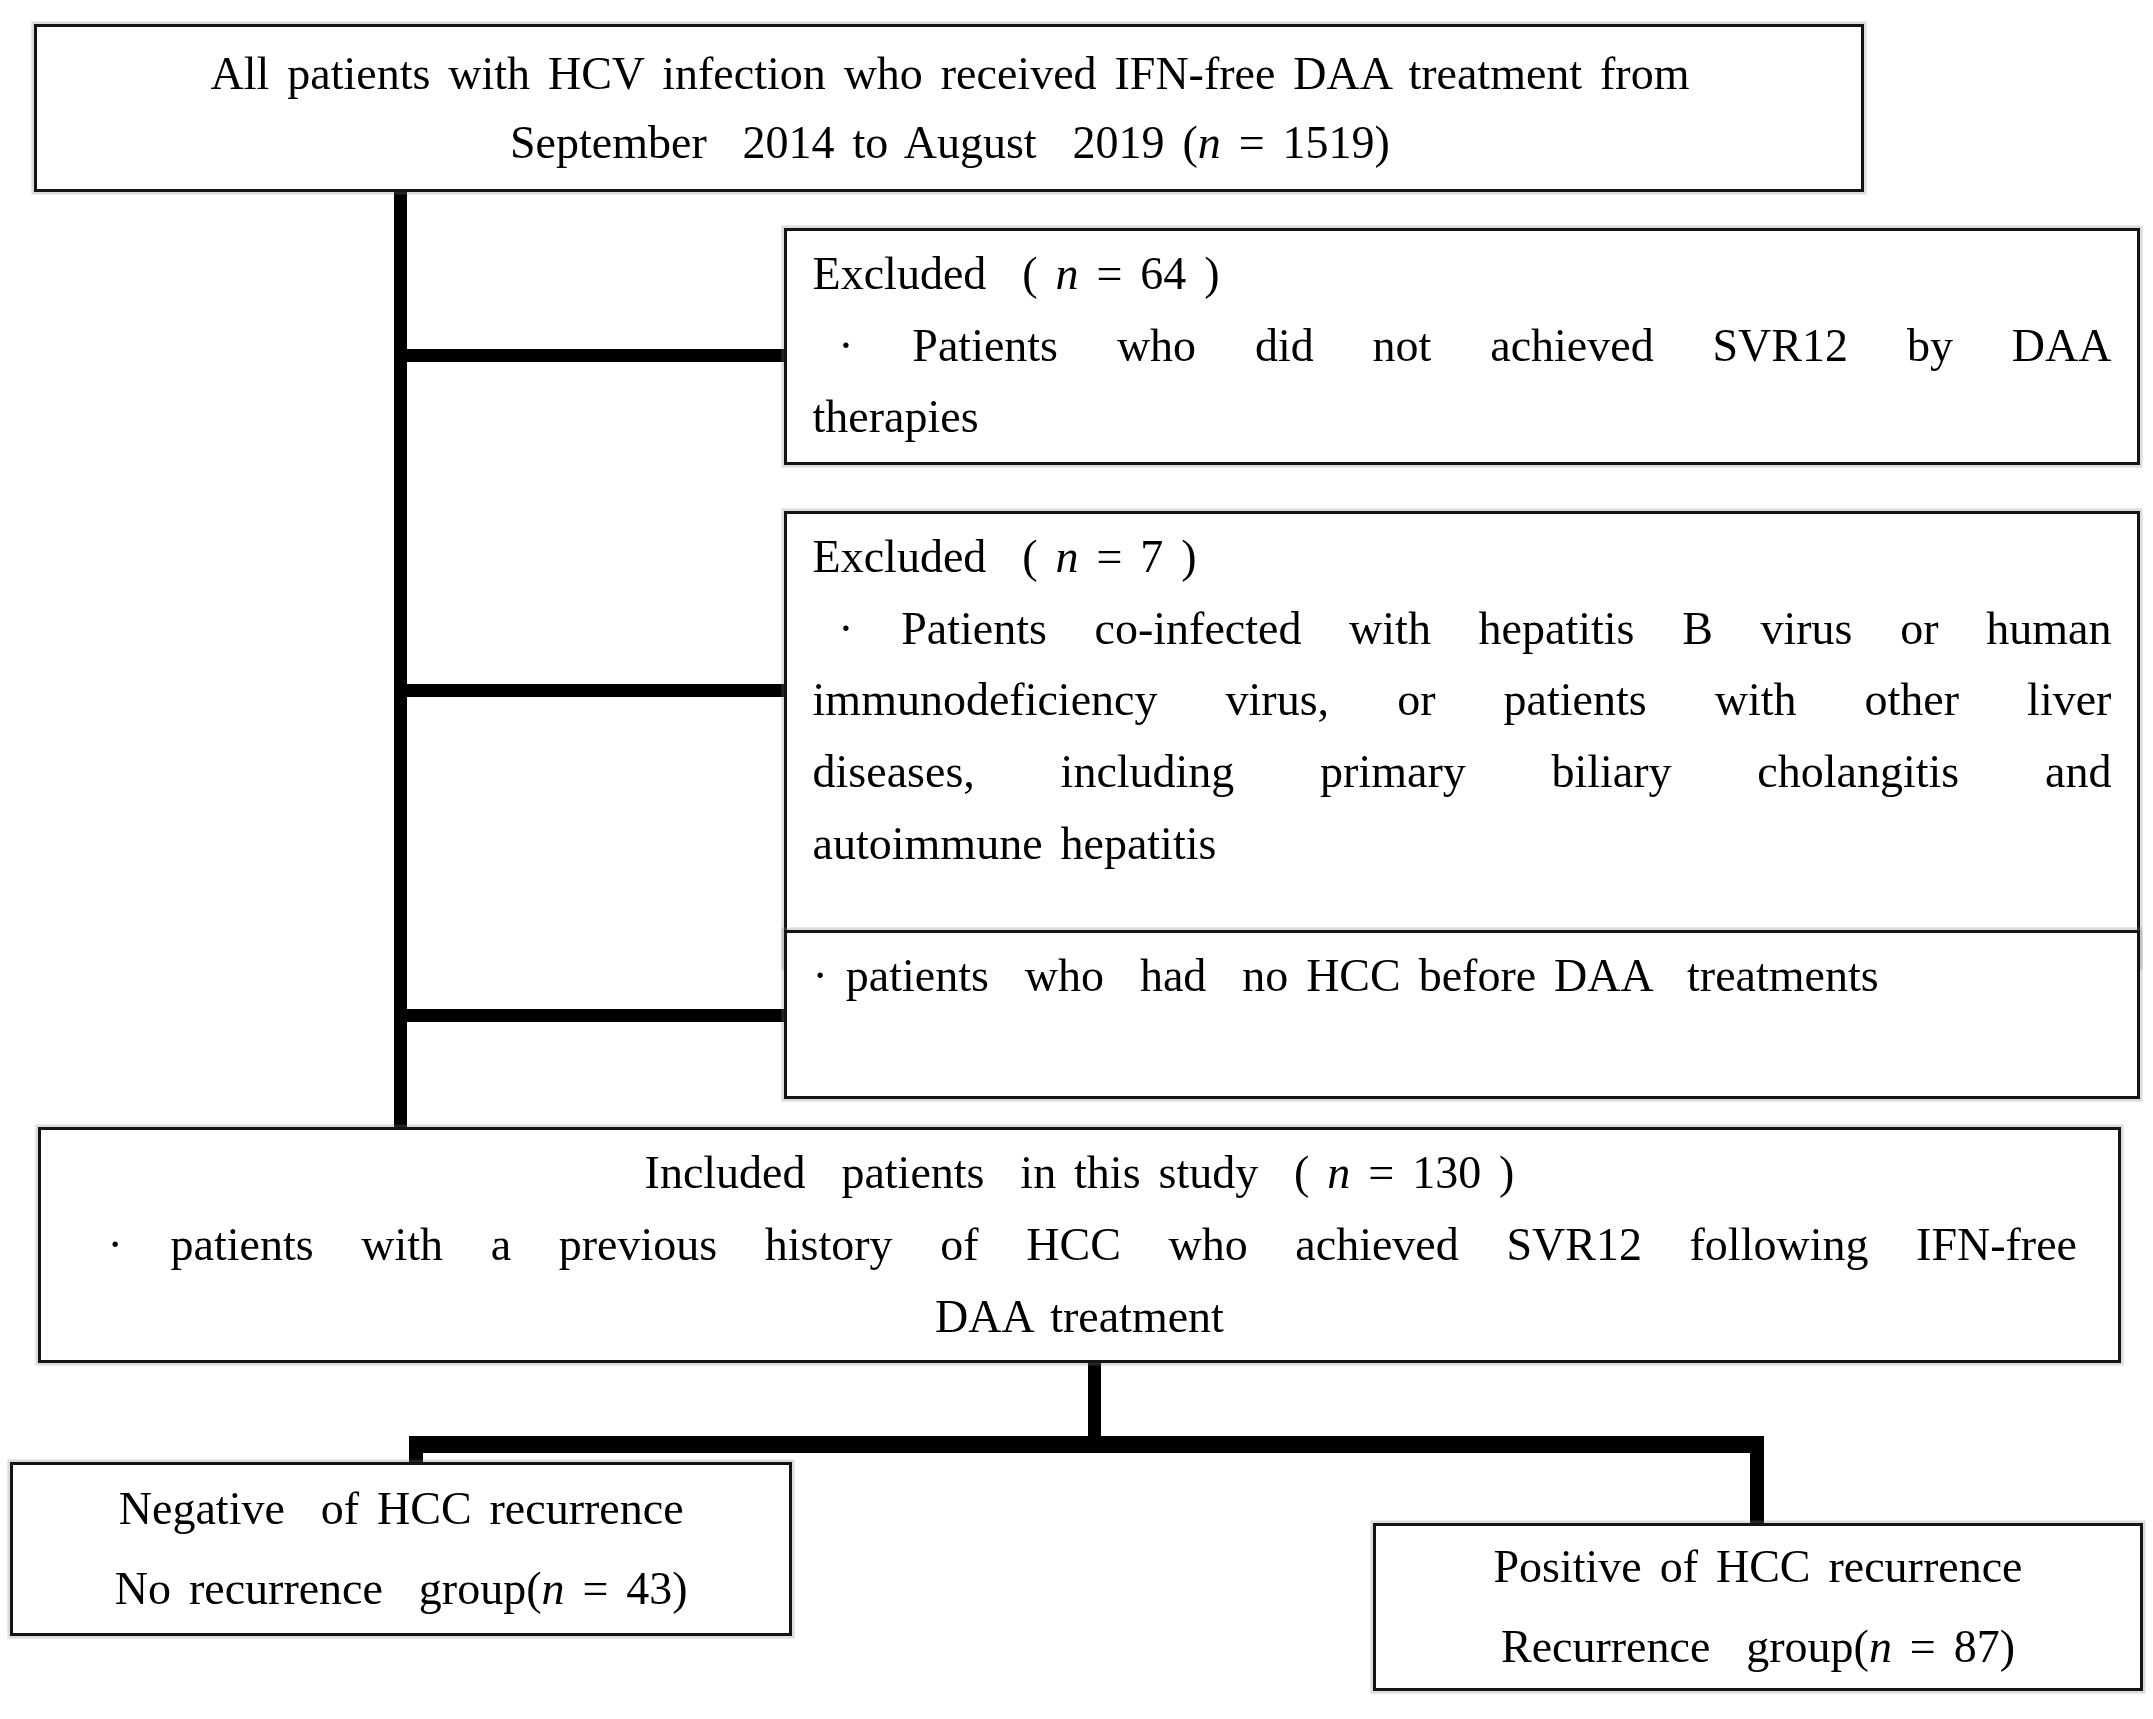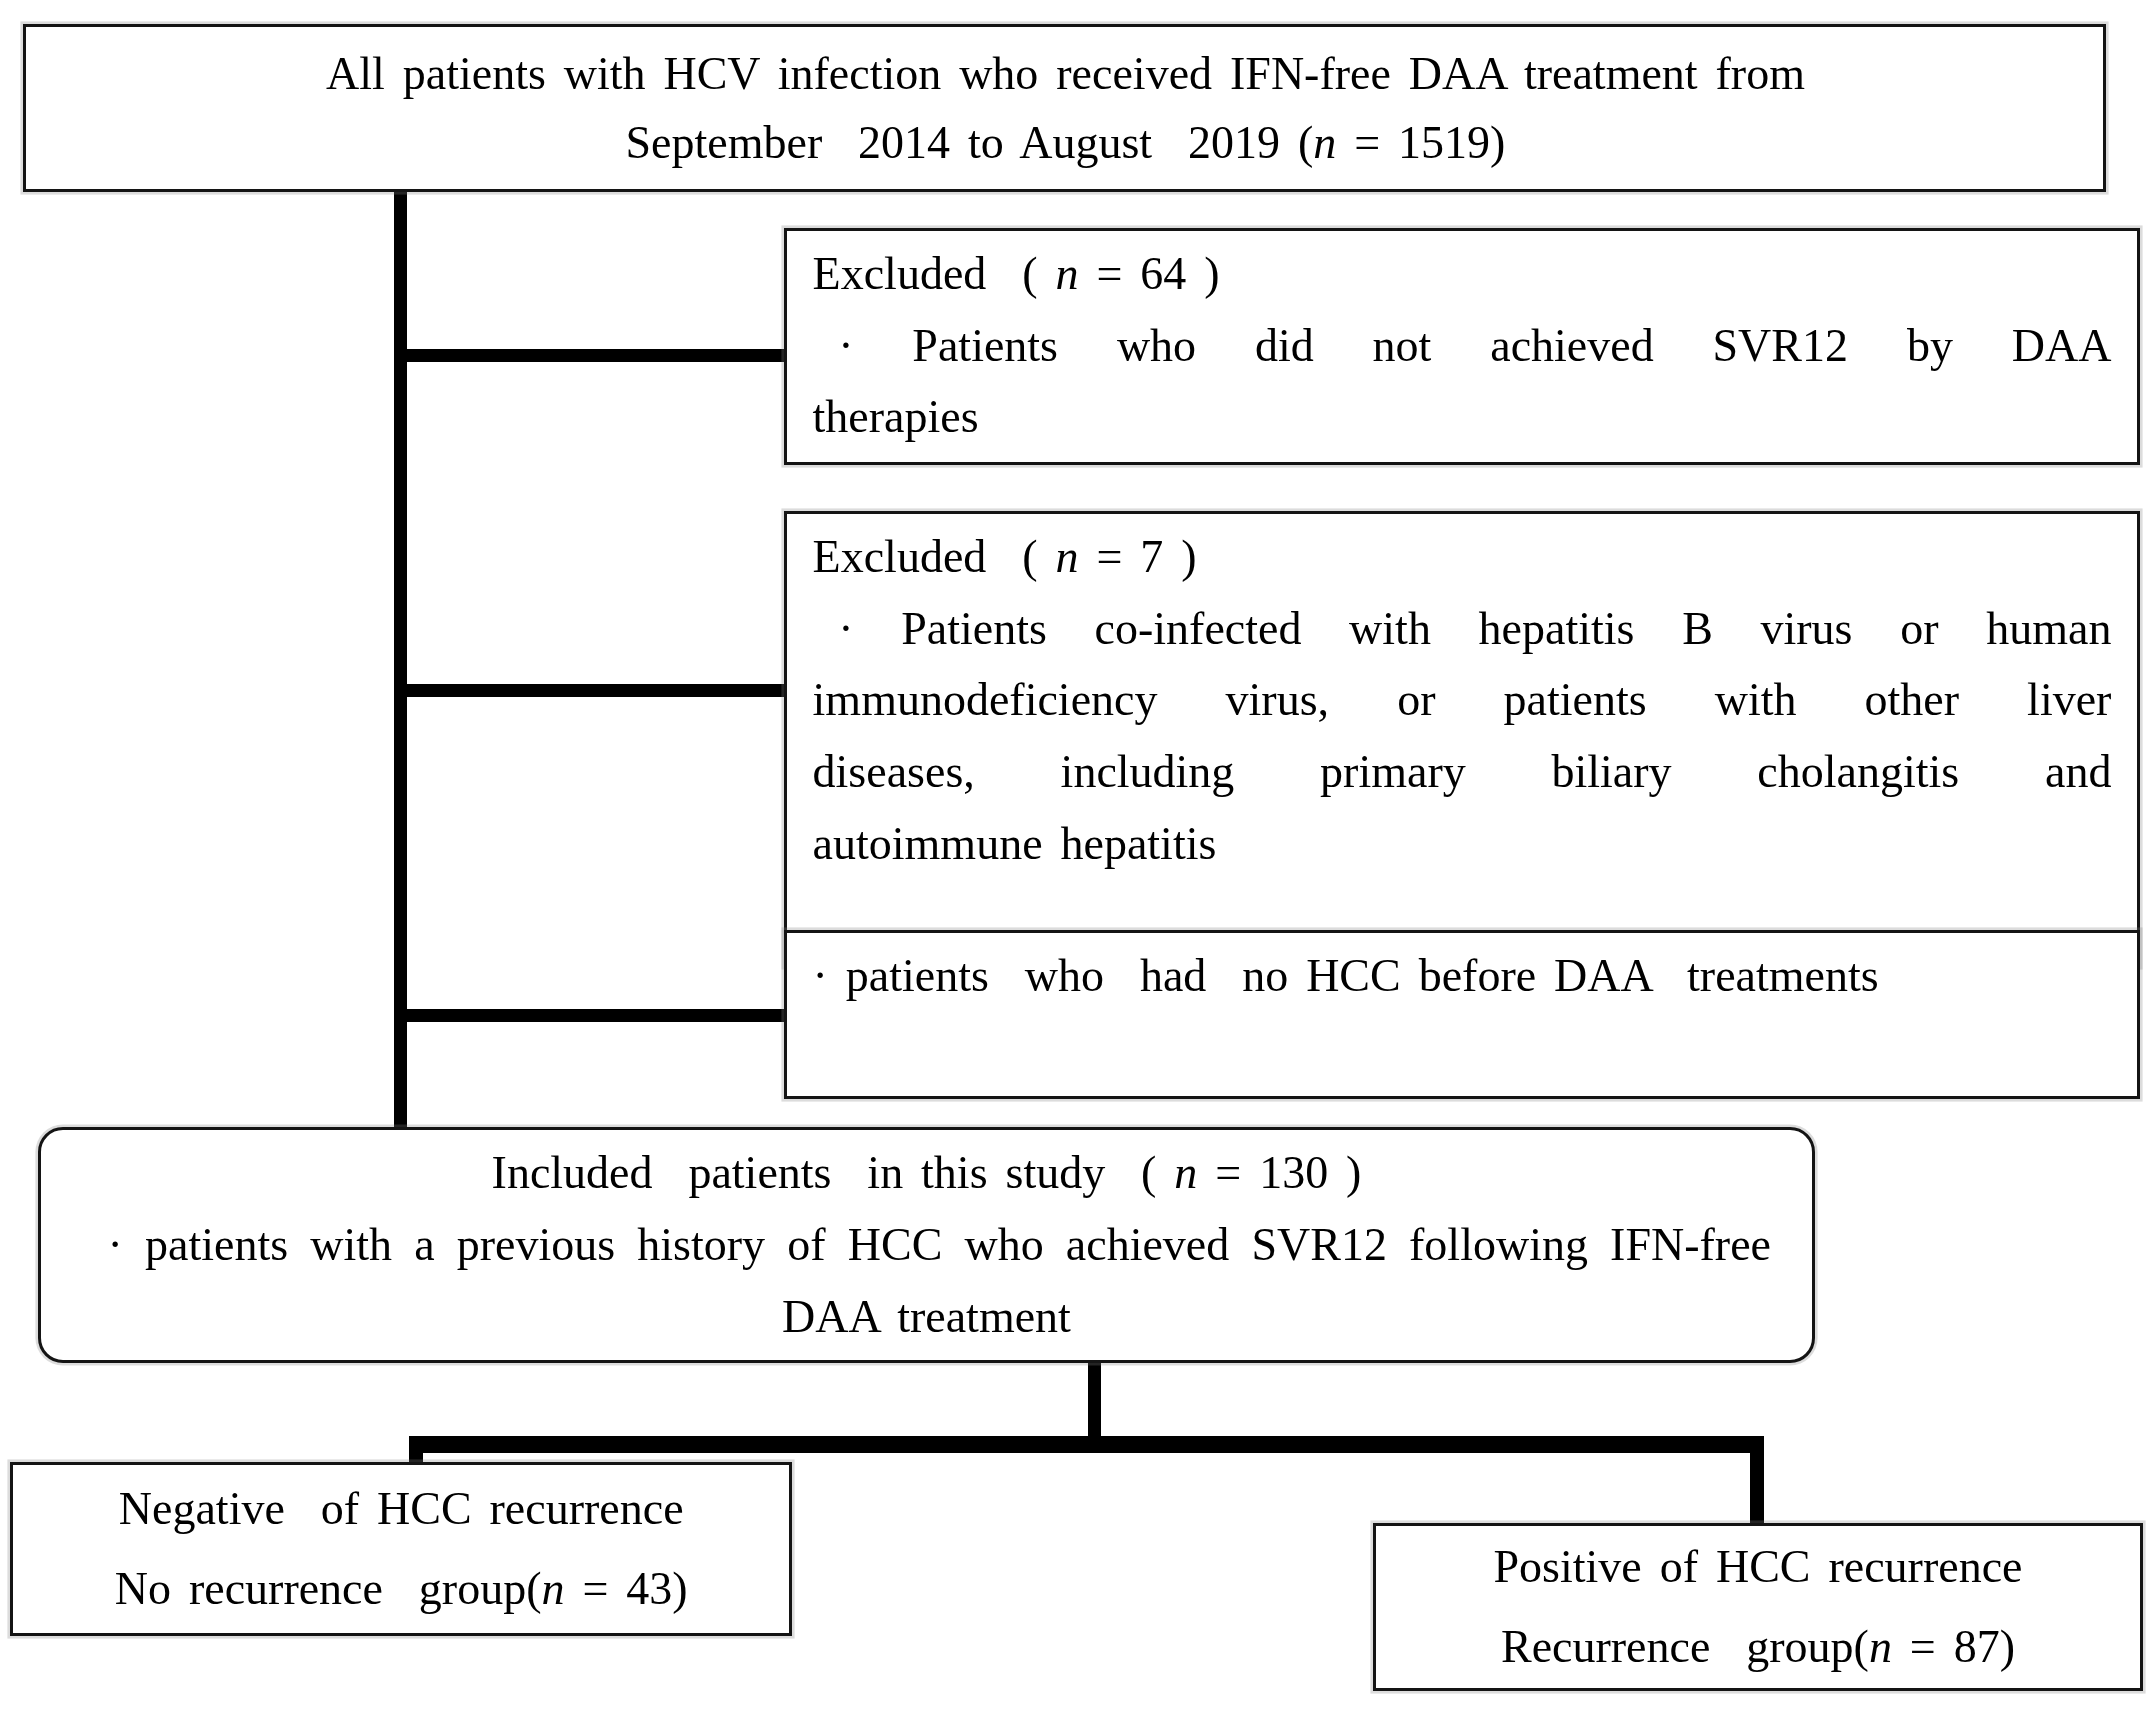--- a/index.html
+++ b/index.html
@@ -52,21 +52,21 @@
 
   <div class="conn" style="left:394px; top:192px; width:12.8px; height:935px;"></div>
   <div class="conn" style="left:394px; top:349px; width:390px; height:12.8px;"></div>
   <div class="conn" style="left:394px; top:684px; width:390px; height:12.8px;"></div>
   <div class="conn" style="left:394px; top:1009px; width:390px; height:12.8px;"></div>
   <div class="conn" style="left:1088px; top:1363px; width:12.8px; height:85px;"></div>
   <div class="conn" style="left:409px; top:1436px; width:1354px; height:17px;"></div>
   <div class="conn" style="left:409px; top:1436px; width:13.6px; height:89px;"></div>
   <div class="conn" style="left:1750px; top:1436px; width:13.6px; height:89px;"></div>
 
-  <div class="box top-box vcenter" style="left:23px; top:24px; width:2083px; height:168px;padding-left:36px;">
+  <div class="box top-box vcenter" style="left:34px; top:24px; width:1830px; height:168px;padding-left:36px;">
     <div class="line center">All patients with HCV infection who received IFN-free DAA treatment from</div>
     <div class="line center"><span>September  2014 to August  2019 (</span><span class="it">n</span><span> = 1519)</span></div>
   </div>
 
   <div class="box ex" style="left:784px; top:228px; width:1356px; height:237px;">
     <div class="line"><span>Excluded  ( </span><span class="it">n</span><span> = 64 )</span></div>
     <div class="line jfull indent">· Patients who did not achieved SVR12 by DAA</div>
     <div class="line">therapies</div>
   </div>
 
@@ -75,21 +75,21 @@
     <div class="line jfull indent">· Patients co-infected with hepatitis B virus or human</div>
     <div class="line jfull">immunodeficiency virus, or patients with other liver</div>
     <div class="line jfull">diseases, including primary biliary cholangitis and</div>
     <div class="line">autoimmune hepatitis</div>
   </div>
 
   <div class="box ex" style="left:784px; top:930px; width:1356px; height:169px;">
     <div class="line">· patients  who  had  no HCC before DAA  treatments</div>
   </div>
 
-  <div class="box inc-box vcenter" style="left:38px; top:1127px; width:1777px; height:236px;border-radius:25px;">
+  <div class="box inc-box vcenter" style="left:38px; top:1127px; width:2083px; height:236px;">
     <div class="line center"><span>Included  patients  in this study  ( </span><span class="it">n</span><span> = 130 )</span></div>
     <div class="line jfull indent">· patients with a previous history of HCC who achieved SVR12 following IFN-free</div>
     <div class="line center">DAA treatment</div>
   </div>
 
   <div class="box bottom-box vcenter" style="left:10.2px; top:1462px; width:782px; height:174px;">
     <div class="line center">Negative  of HCC recurrence</div>
     <div class="line center"><span>No recurrence  group(</span><span class="it">n</span><span> = 43)</span></div>
   </div>
 

